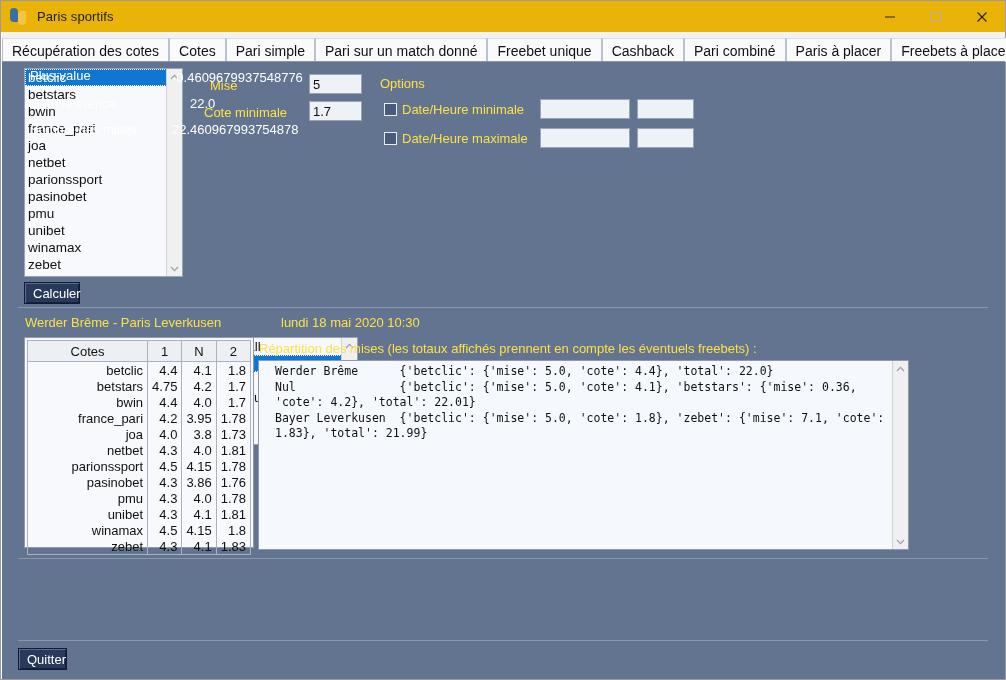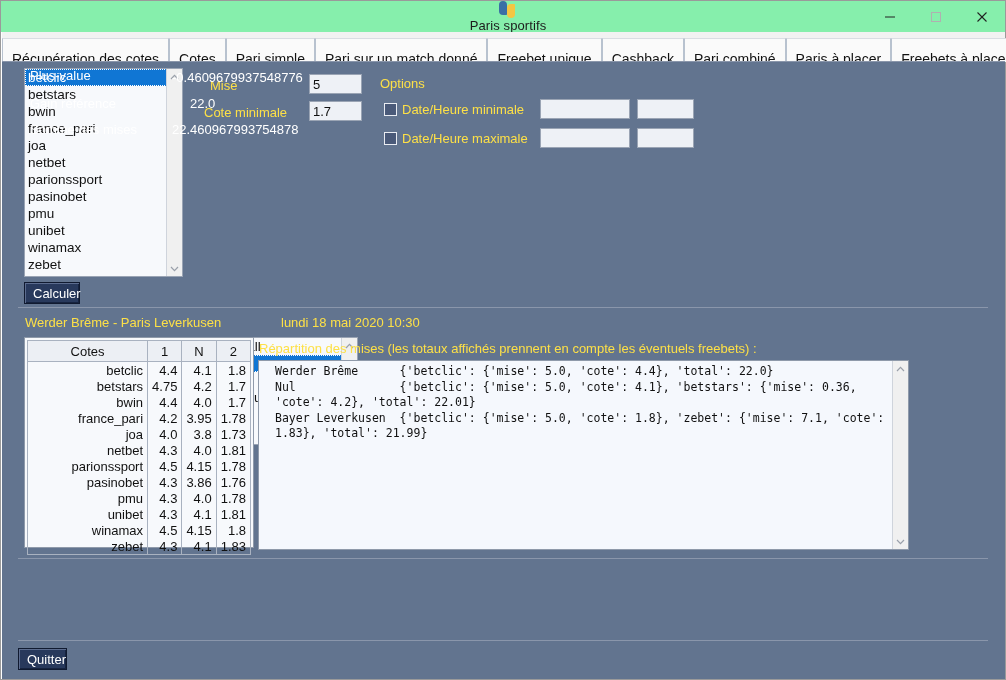--- a/index.html
+++ b/index.html
@@ -12,22 +12,22 @@
   #app{
     position:relative;width:1006px;height:680px;
     background:#ffffff;
     box-sizing:border-box;
     border:1px solid #9a9a9a;
   }
 
   
   .titlebar{
     position:absolute;left:0;top:0;width:1004px;height:31px;
-    background:#86efac;
-    display:flex;align-items:center;flex-direction:column;
+    background:#eab308;
+    display:flex;align-items:center;
   }
   .app-icon{width:17px;height:17px;margin-left:9px;position:relative;flex:none;}
   .app-icon .s1,.app-icon .s2{position:absolute;width:8px;height:14px;}
   .app-icon .s1{left:0;top:0;background:#3a6fa5;border-radius:5px 5px 1px 5px;}
   .app-icon .s2{left:8px;top:3px;background:#f5c542;border-radius:5px 1px 5px 5px;}
   .title-text{
     margin-left:10px;font-size:13px;color:#1c1c1c;
     letter-spacing:.1px;
   }
   .winbtns{position:absolute;right:0;top:0;height:31px;display:flex;}
@@ -36,21 +36,21 @@
 
   
   .tabstrip{
     position:absolute;left:1px;top:31px;width:1003px;height:30px;
     background:#f2f2f2;
     display:flex;align-items:flex-end;
     box-sizing:border-box;
   }
   .tab{
     height:24px;line-height:24px;
-    padding:8px 9px;
+    padding:0 9px;
     font-size:14px;color:#111;
     background:#fafafa;
     border-left:1px solid #b8c2cf;
     border-right:1px solid #b8c2cf;
     border-top:1px solid #d9dde3;
     box-sizing:border-box;
     white-space:nowrap;
     margin-bottom:0;
   }
   .tab:first-child{border-left:1px solid #b8c2cf;}

